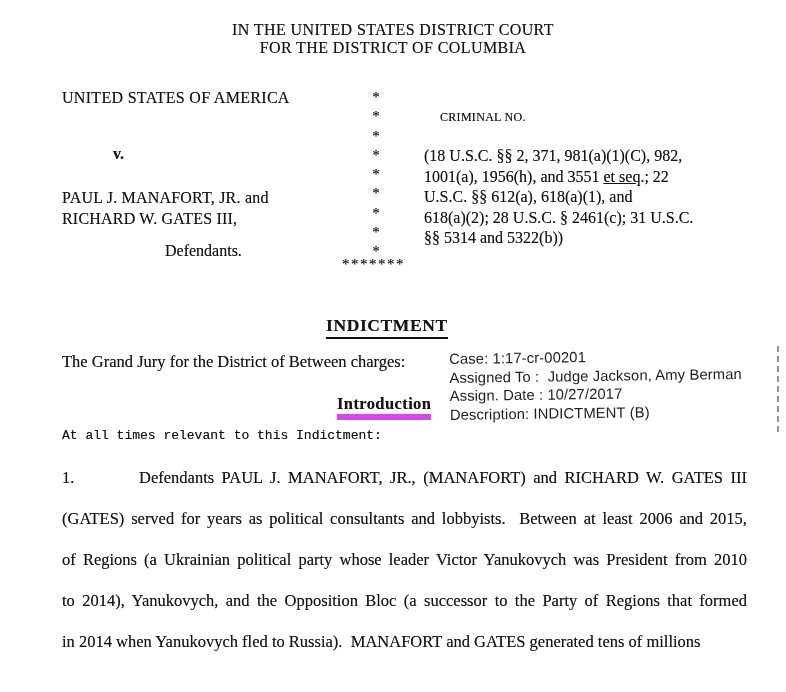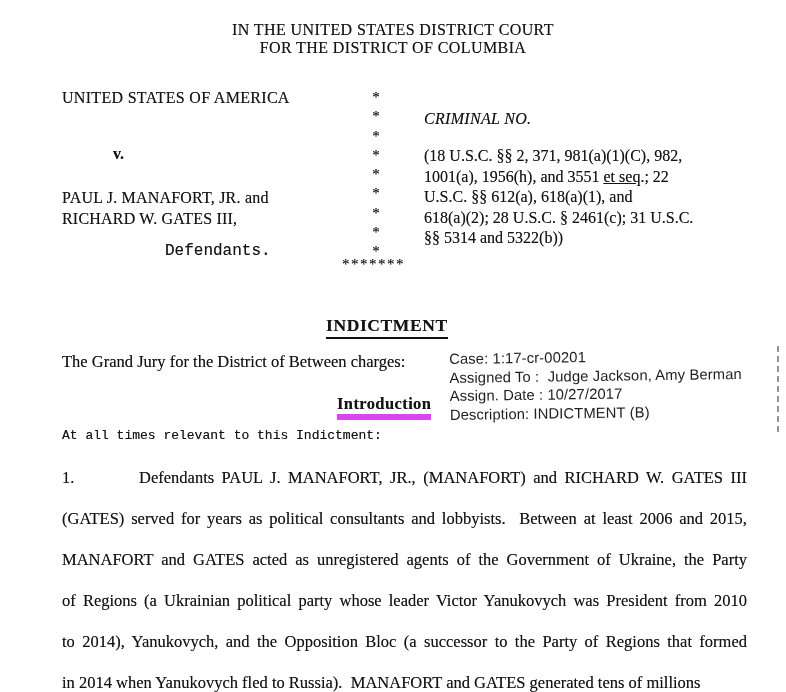--- a/index.html
+++ b/index.html
@@ -12,27 +12,27 @@
     color:#141414;
     text-shadow:0 0 0.4px rgba(20,20,20,0.55);
   }
   .abs{position:absolute;}
   
   .court-header{top:21px;left:0;right:0;text-align:center;font-size:16px;line-height:18px;letter-spacing:0.4px;}
   
   .plaintiff{left:62px;top:89px;font-size:16px;letter-spacing:0.3px;}
   .versus{left:113px;top:145px;font-size:16px;font-weight:bold;}
   .defendant-names{left:62px;top:188px;font-size:16px;line-height:20.5px;letter-spacing:0.2px;}
-  .defendants-label{left:165px;top:242px;font-size:16px;font-family:Liberation Mono, monospace;}
+  .defendants-label{left:165px;top:242px;font-size:16px;}
   
   .star-column{left:369px;top:88px;width:14px;text-align:center;font-size:15px;line-height:19.3px;}
   .star-column span{display:block;}
   .star-row{left:342px;top:256px;font-size:15px;letter-spacing:1.5px;}
   
-  .criminal-no{left:424px;top:110px;font-size:16px;letter-spacing:0.3px;font-style:italic;}
+  .criminal-no{left:440px;top:110px;font-size:12px;letter-spacing:0.3px;}
   .statutes{left:424px;top:146px;width:335px;font-size:16px;line-height:20.5px;}
   .u{text-decoration:underline;}
   
   .indictment-heading{left:326px;top:315px;font-size:17.5px;font-weight:bold;letter-spacing:0.6px;border-bottom:2px solid #101010;padding-bottom:1px;text-align:center;}
   .introduction-heading{left:337px;top:394px;font-size:16.5px;font-weight:bold;letter-spacing:0.4px;border-bottom:6px solid #d946ef;padding-bottom:0px;}
   
   .charges-line{left:62px;top:352px;font-size:16.5px;}
   .relevant-line{left:62px;top:428px;font-size:13px;font-family:Liberation Mono, monospace;}
   .paragraph{left:62px;top:457px;width:685px;font-size:16.5px;line-height:41px;}
   .pline{text-align:justify;text-align-last:justify;}
@@ -94,19 +94,18 @@
   </div>
   <div class="abs stamp-edge-line"></div>
 
   <div class="abs introduction-heading">Introduction</div>
 
   <div class="abs relevant-line">At all times relevant to this Indictment:</div>
 
   <div class="abs paragraph">
     <div class="pline"><span class="pnum">1.</span><span>Defendants PAUL J. MANAFORT, JR., (MANAFORT) and RICHARD W. GATES III</span></div>
     <div class="pline">(GATES) served for years as political consultants and lobbyists.&nbsp; Between at least 2006 and 2015,</div>
-    <div class="pline">MANAFORT and GATES acted as unregistered agents of the Government of Ukraine, the Party</div>
     <div class="pline">of Regions (a Ukrainian political party whose leader Victor Yanukovych was President from 2010</div>
     <div class="pline">to 2014), Yanukovych, and the Opposition Bloc (a successor to the Party of Regions that formed</div>
     <div class="pline last">in 2014 when Yanukovych fled to Russia).&nbsp; MANAFORT and GATES generated tens of millions</div>
   </div>
 
 </div>
 
 </body></html>

